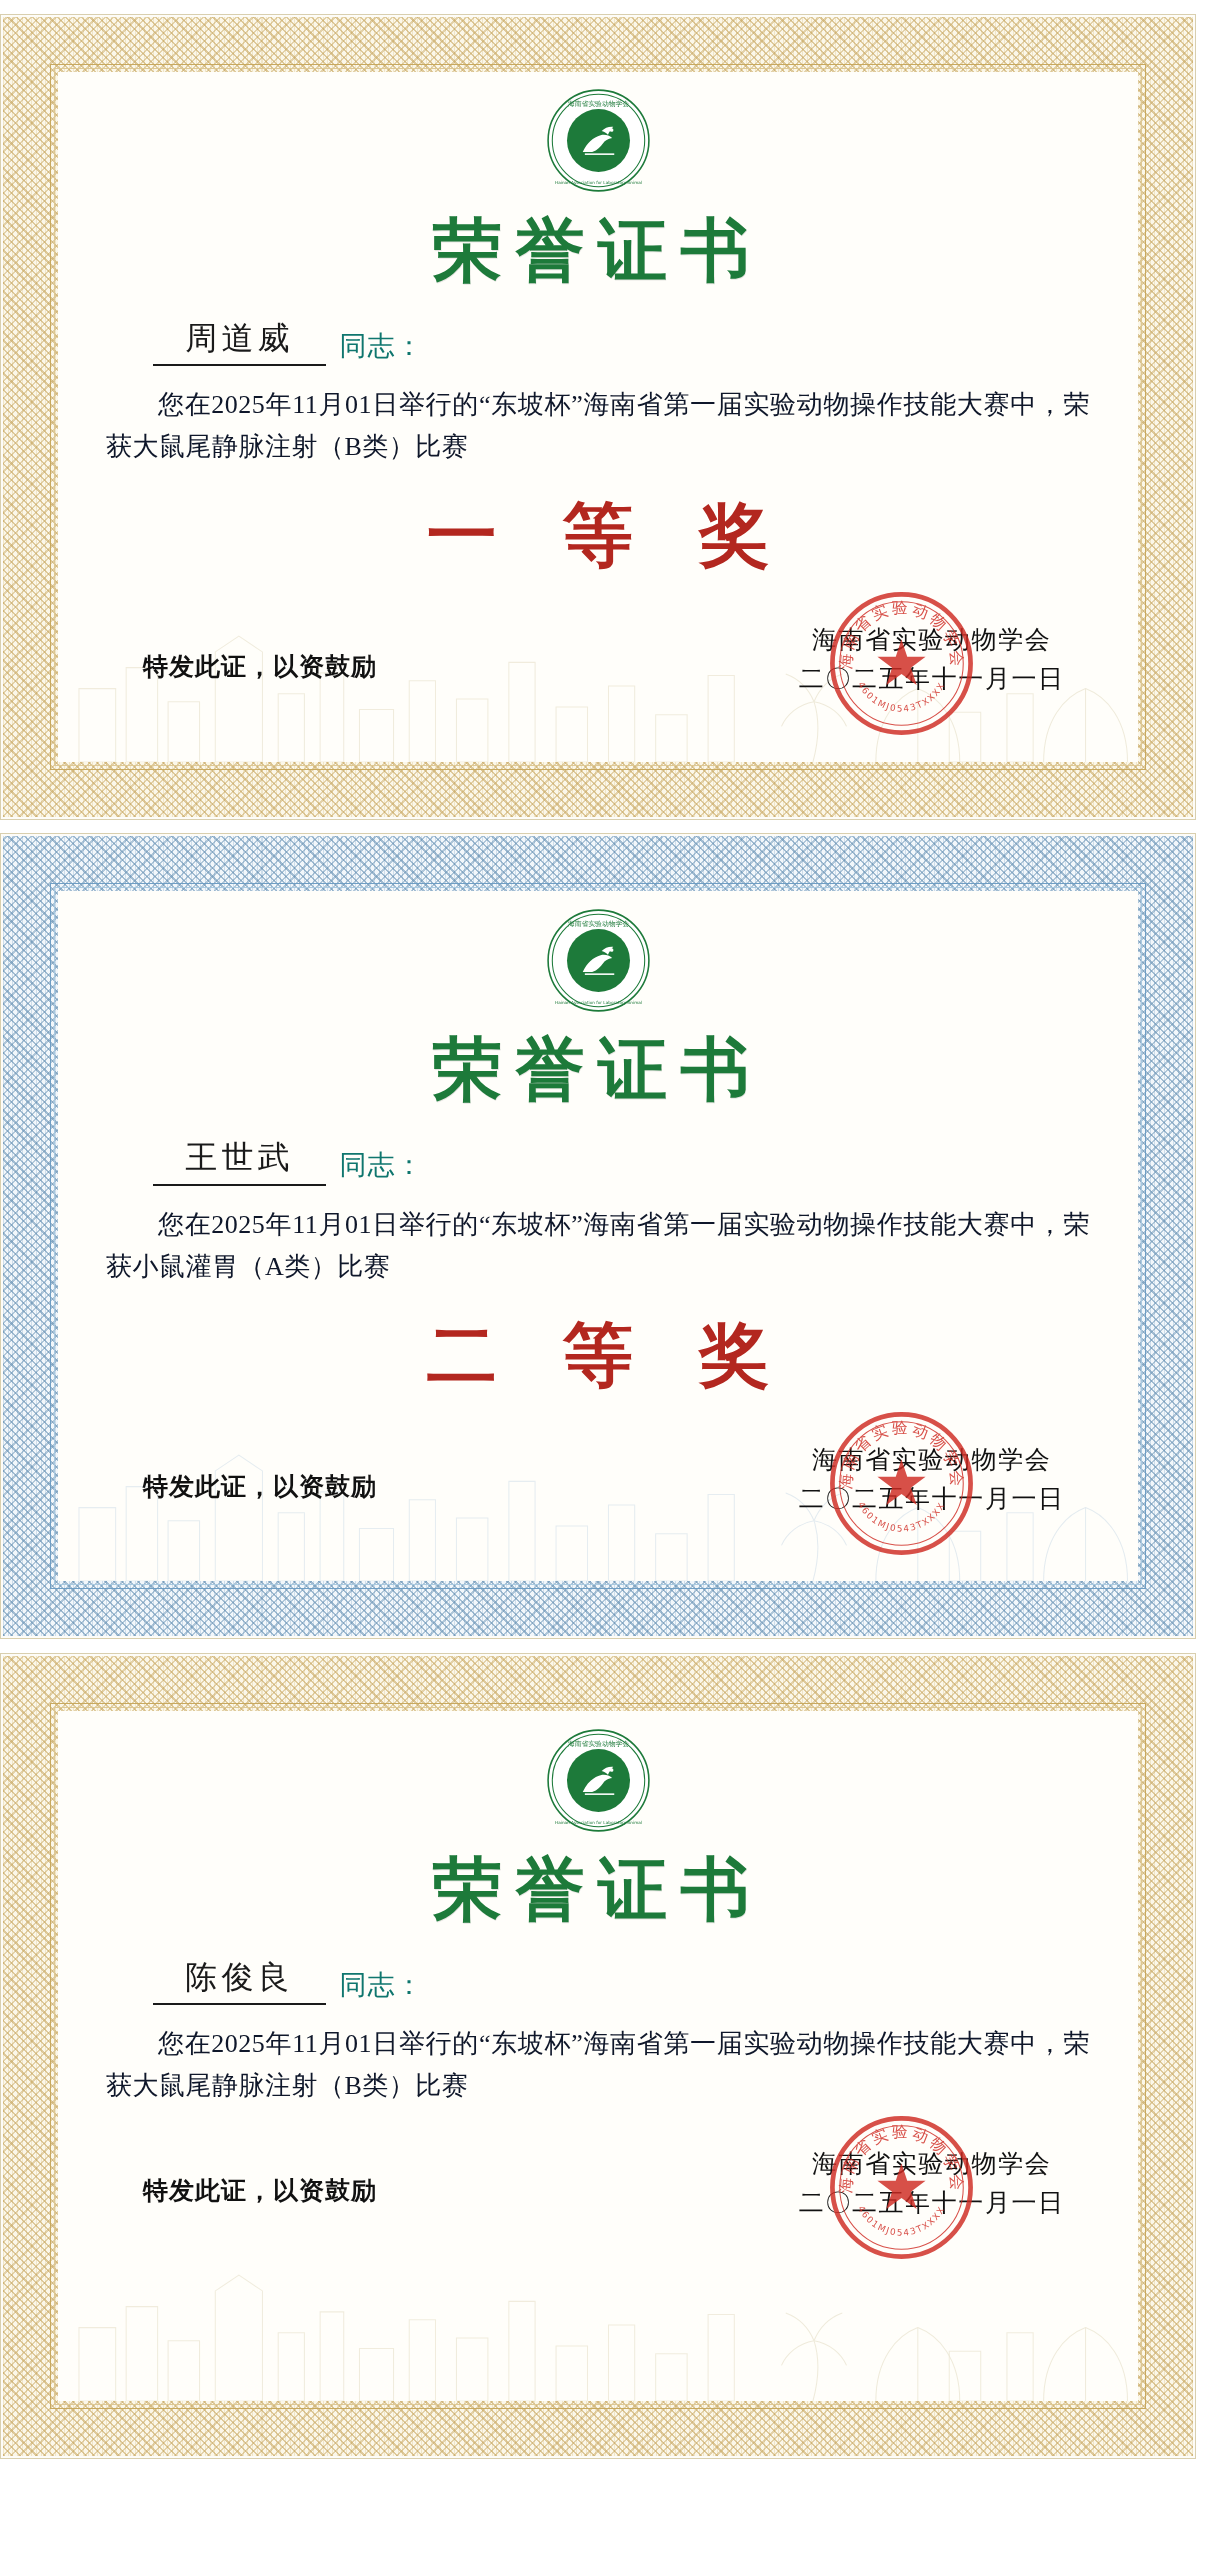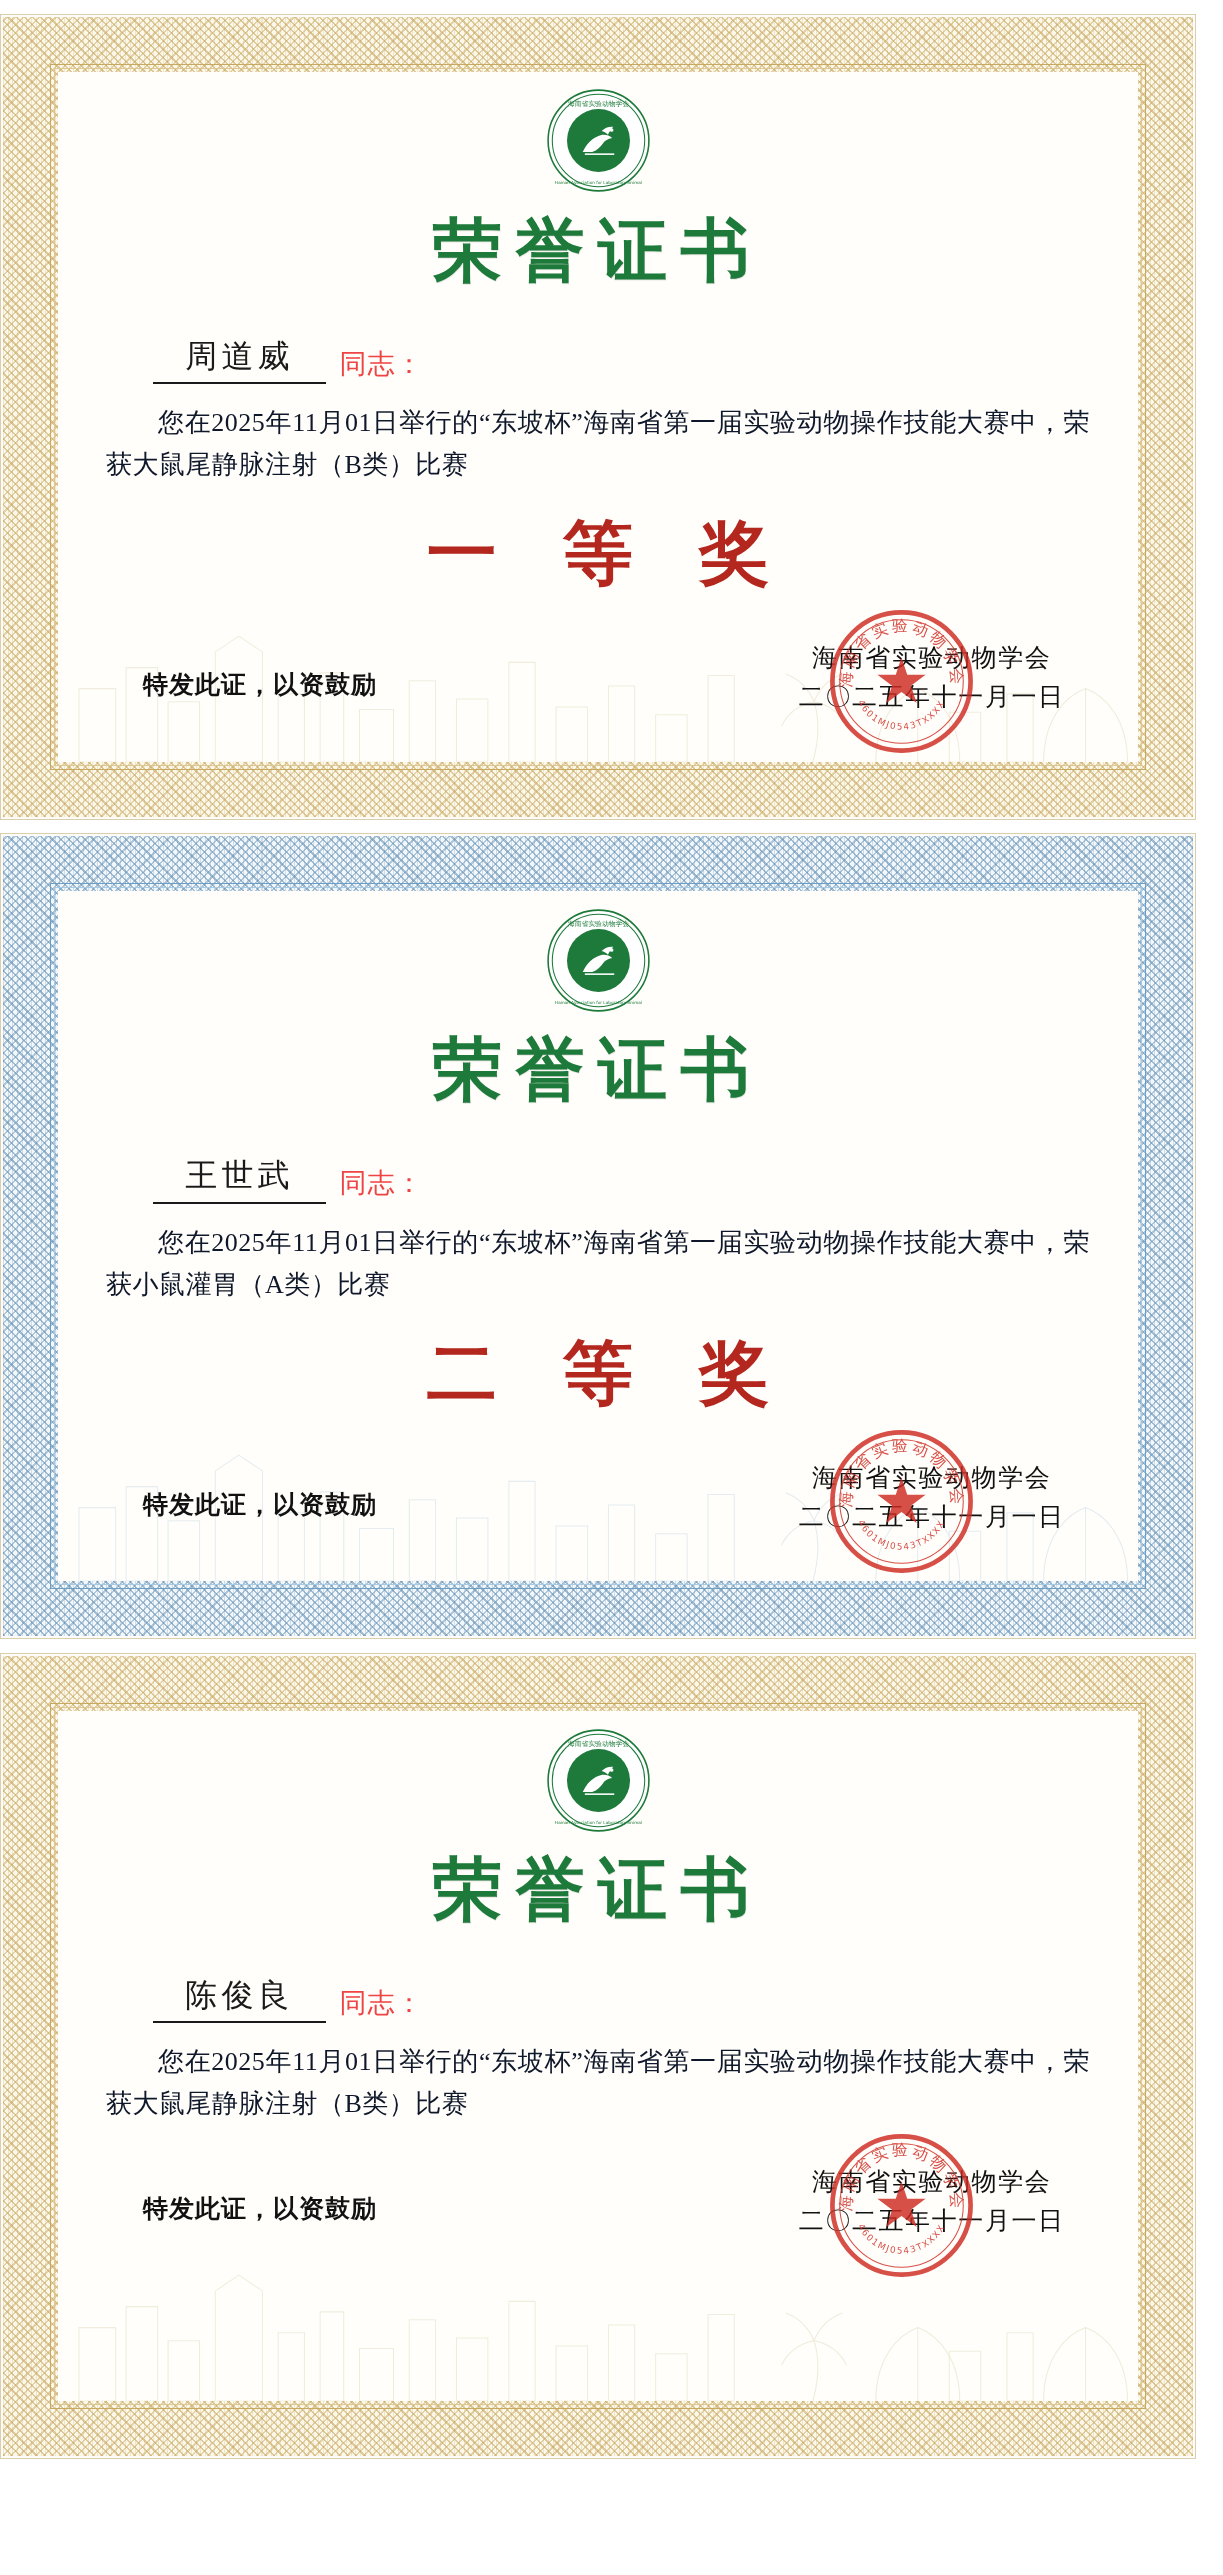--- a/index.html
+++ b/index.html
@@ -132,36 +132,36 @@
     letter-spacing: 13.6px;
     font-weight: 700;
     margin: 11.5px 0 0 0;
     text-shadow: 0.5px 0.5px 0 rgba(0,0,0,.10);
     font-family: "DejaVu Serif", "Liberation Serif", serif;
   }
 
   .recipient-row {
     display: flex;
     align-items: flex-end;
-    margin-top: 38px;
+    margin-top: 20px;
     padding-left: 47px;
   }
   .recipient-name {
     min-width: 173px;
     text-align: center;
     font-size: 32px;
     color: #1a1a1a;
     padding-bottom: 3.1px;
     border-bottom: 2.1px solid #1a1a1a;
     letter-spacing: 4.2px;
     font-family: "DejaVu Serif", "Liberation Serif", serif;
   }
   .recipient-suffix {
     font-size: 27px;
-    color: #ef4444;
+    color: #0f766e;
     padding-left: 13.6px;
     padding-bottom: 2.1px;
     letter-spacing: 1px;
   }
 
   .body-text {
     margin-top: 18px;
     font-size: 26px;
     line-height: 1.62;
     color: #0f172a;

